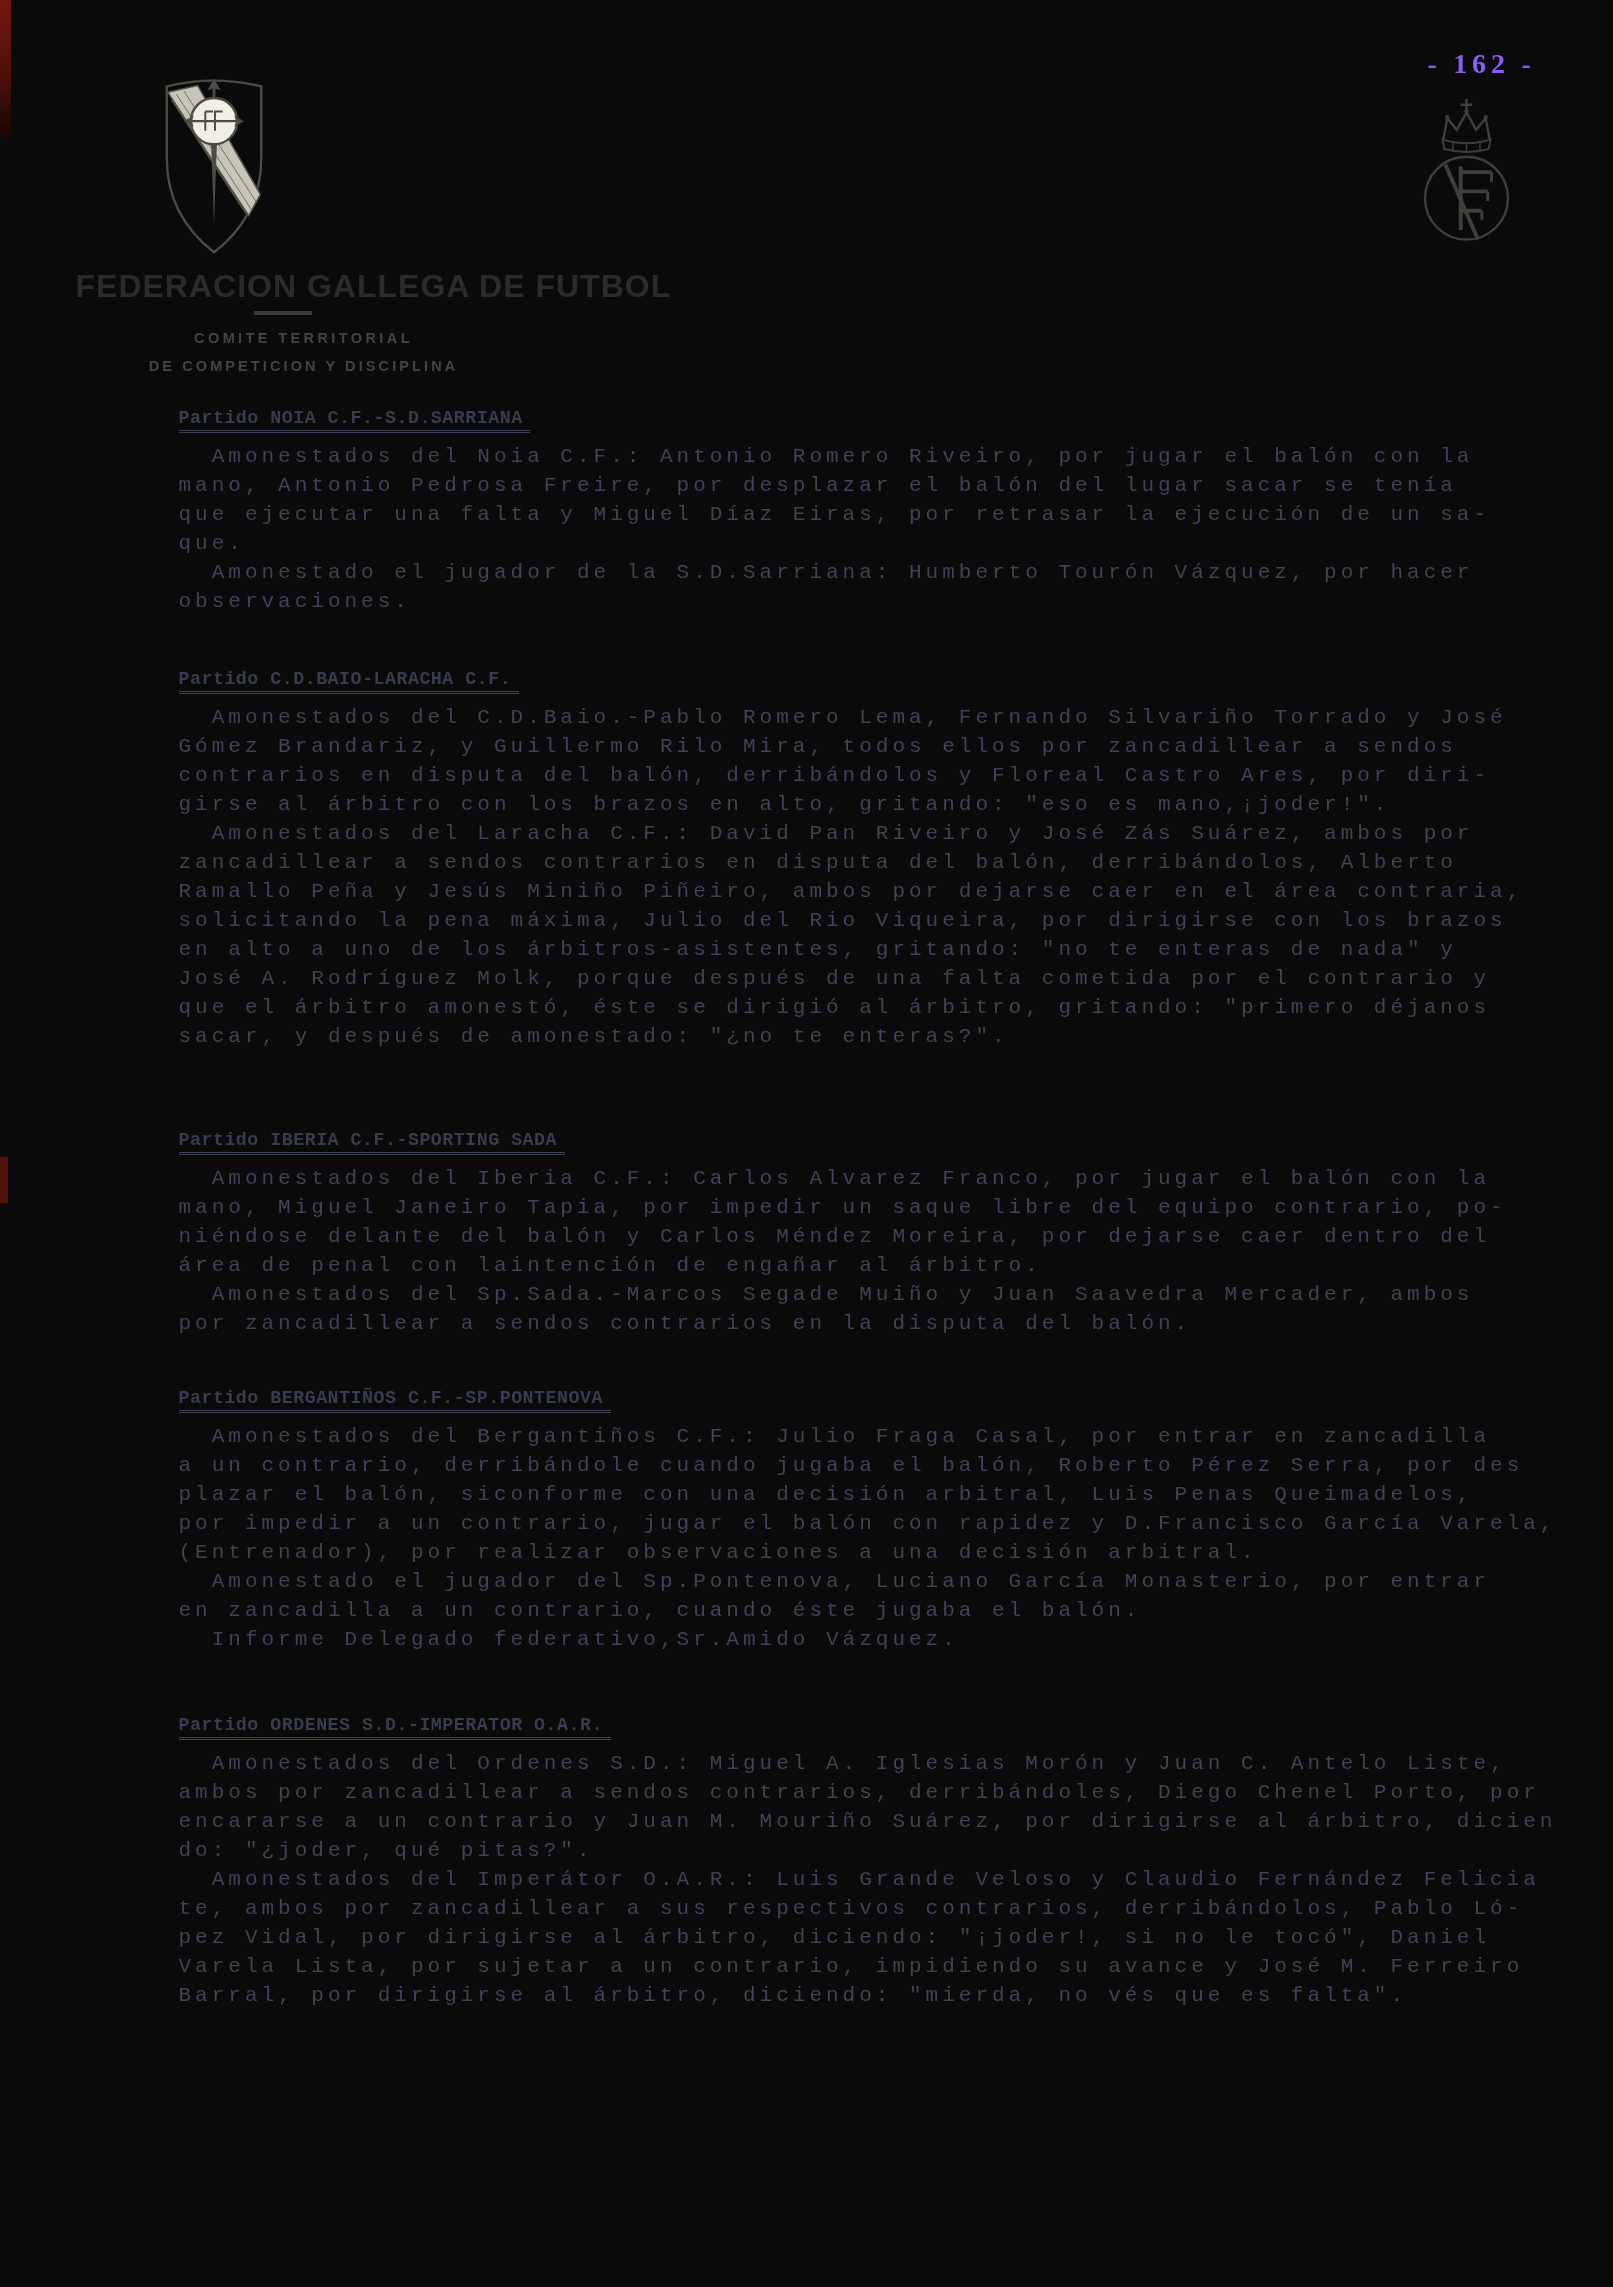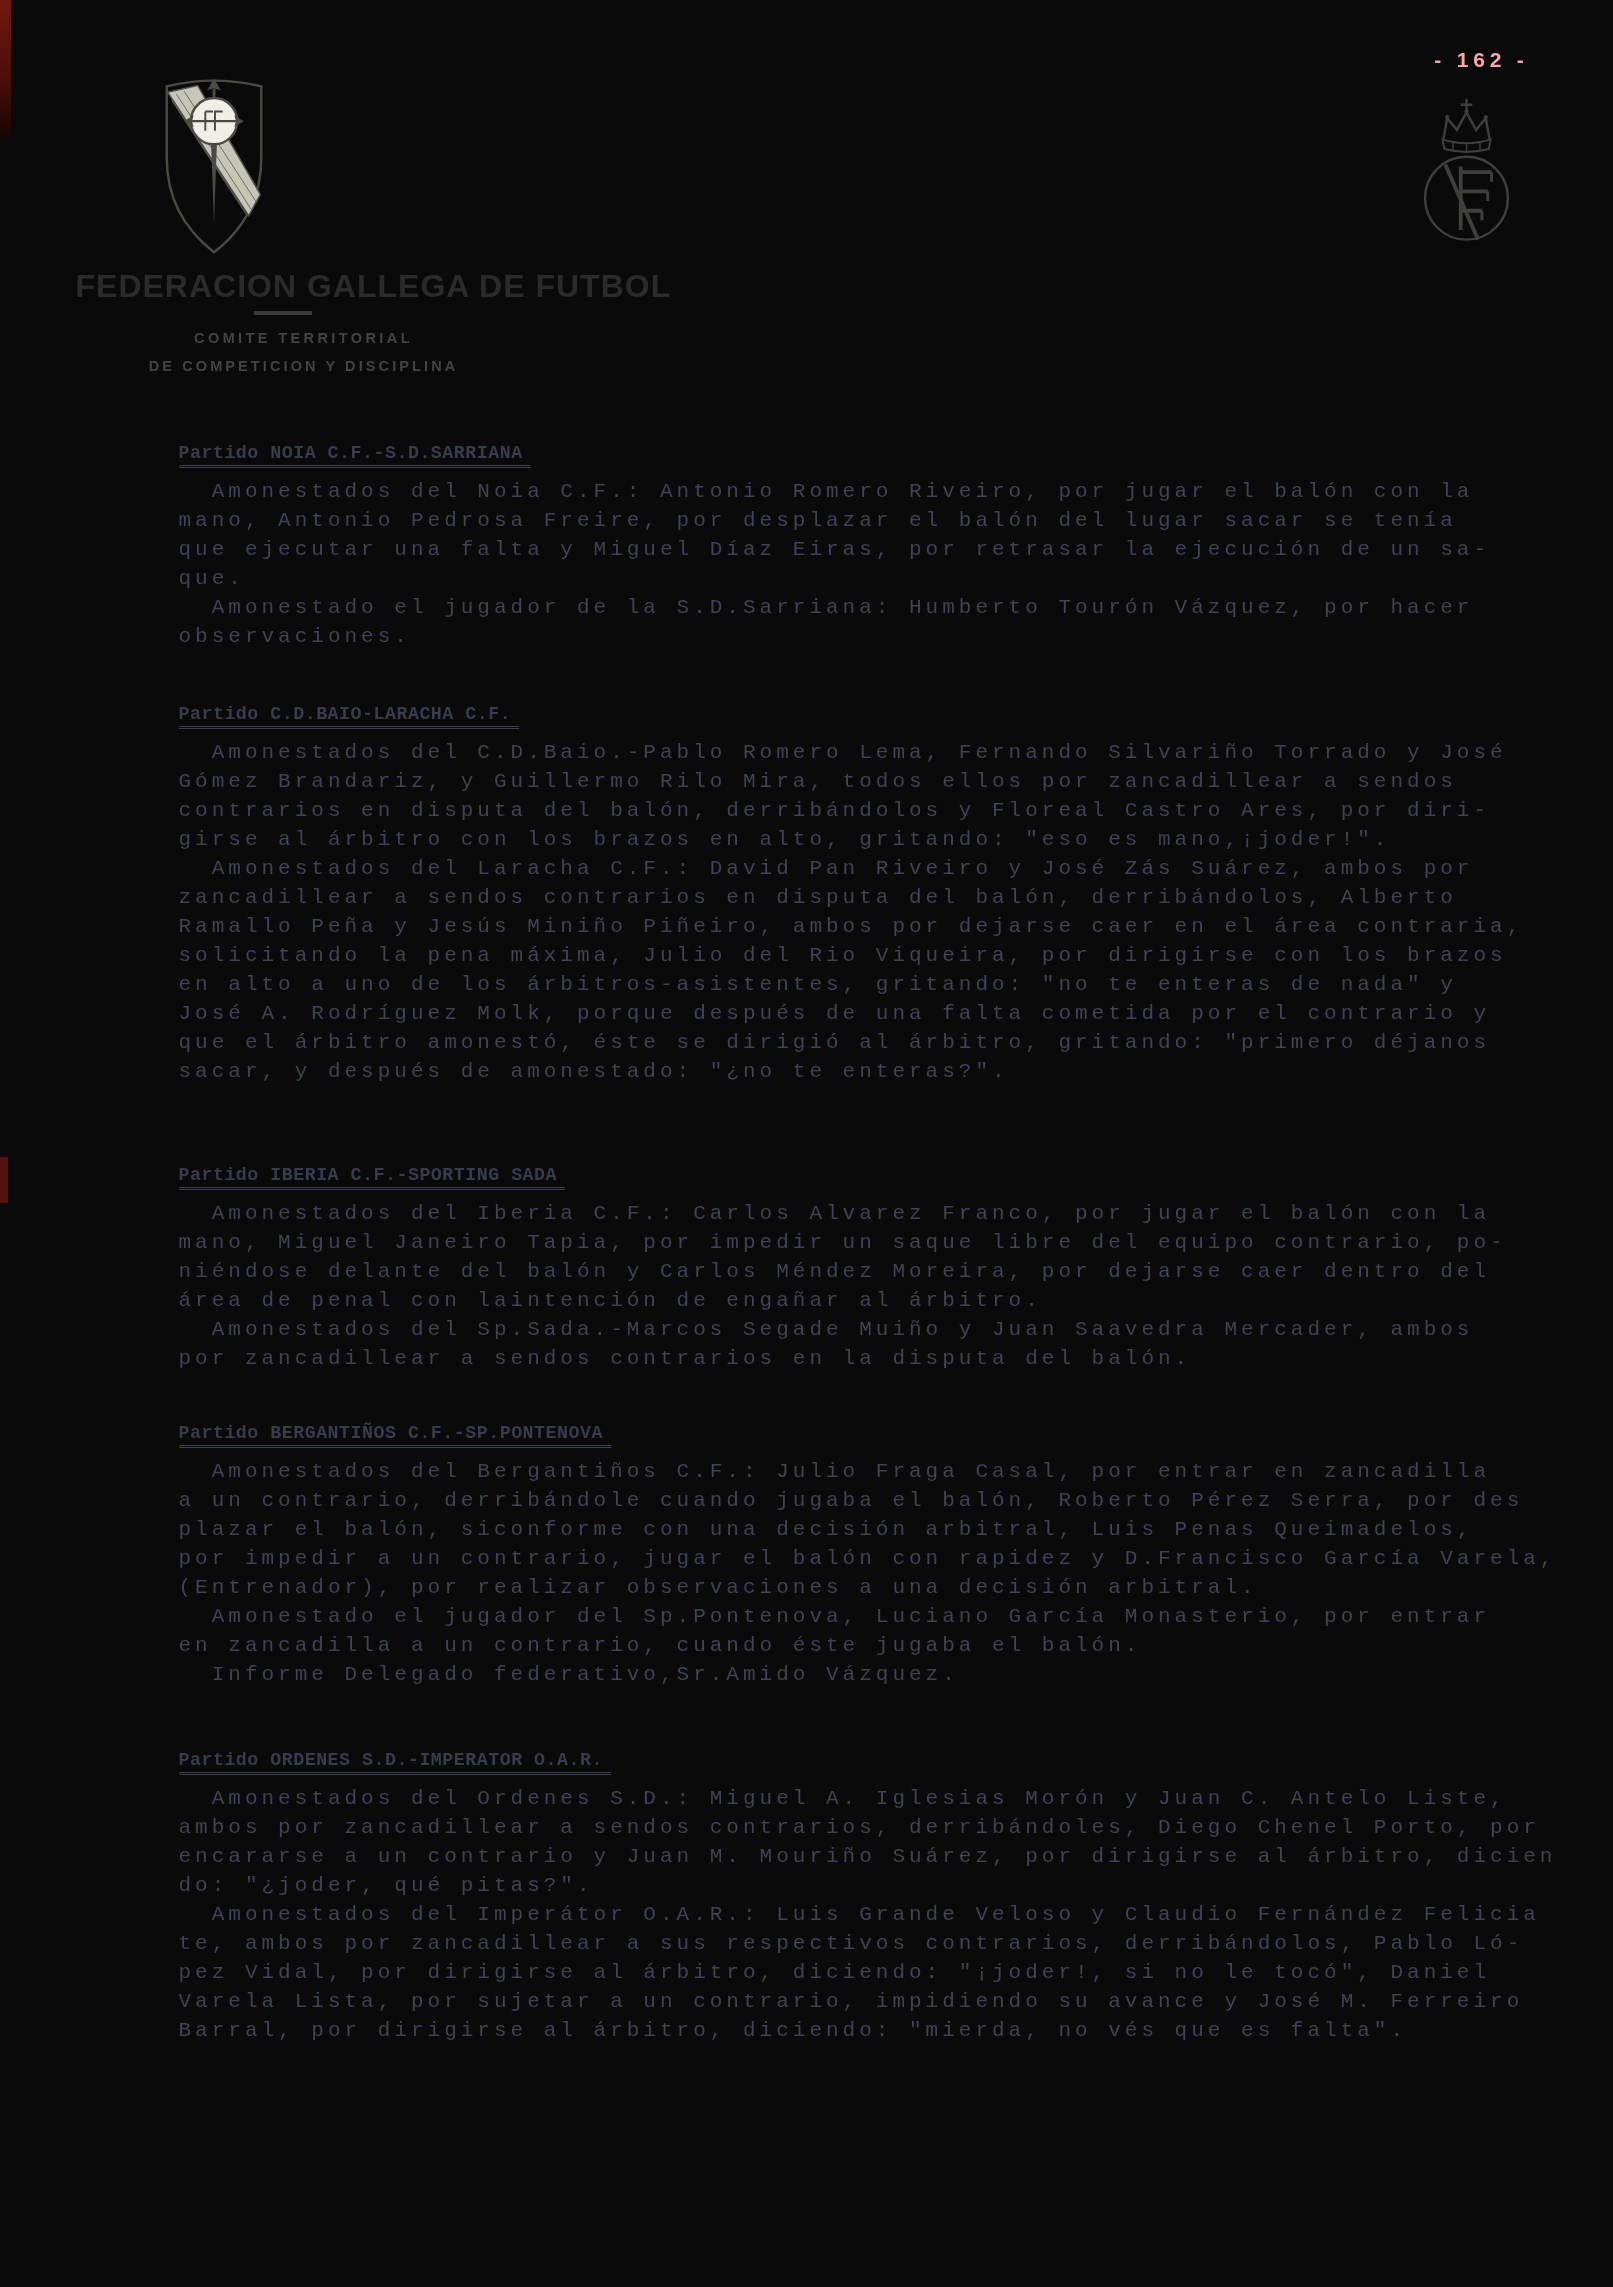--- a/index.html
+++ b/index.html
@@ -15,22 +15,22 @@
     background:linear-gradient(180deg,#7c1a10 0%,#55100a 55%,#1a0503 100%);opacity:.9;}
   .artifact-red-mid{left:0;top:1157px;width:7.7px;height:46px;background:#6e160d;opacity:.75;}
   .paper{
     position:absolute;left:13.5px;top:29px;width:1588px;height:2245px;
     background:linear-gradient(105deg,#ecs 0,#eeebe2 0%,#f3f0e8 28%,#f1eee5 70%,#e9e6dc 100%);
     z-index:2;
   }
   
   .page-number{
     position:absolute;left:1352px;top:19.3px;width:232px;
-    font-family:Liberation Sans, sans-serif;
-    font-size:21px;letter-spacing:4.8px;color:#fca5a5;text-align:center;
+    font-family:Liberation Serif, serif;
+    font-size:28px;letter-spacing:4.8px;color:#8b5cf6;text-align:center;
     font-weight:700;
   }
   .fgf-logo{position:absolute;left:141px;top:42px;}
   .rfef-logo{position:absolute;left:1404px;top:68px;}
   .org-name{
     position:absolute;left:62px;top:239px;
     font-size:32px;font-weight:700;letter-spacing:1px;color:#2b2b2b;
     font-family:"Liberation Sans",sans-serif;white-space:nowrap;
   }
   .header-divider{
@@ -40,21 +40,20 @@
     position:absolute;left:87px;top:301px;width:406px;text-align:center;
     font-size:14.5px;font-weight:700;letter-spacing:3.4px;color:#444440;
     font-family:"Liberation Sans",sans-serif;
   }
   .committee .line2{margin-top:11.6px;letter-spacing:3.1px;}
   
   .match{
     position:absolute;left:165px;width:1419px;
     font-family:"Liberation Mono","DejaVu Sans Mono",monospace;
     color:#3e4355;
-    margin-top:35px;
   }
   .match-heading{
     display:inline-block;
     font-size:18.3px;font-weight:700;letter-spacing:0.5px;
     color:#373c4e;
     border-bottom:3.9px double #3a3f52;
     padding:0 7.7px 1.9px 0;
     margin-bottom:8.7px;
     white-space:pre;
   }

